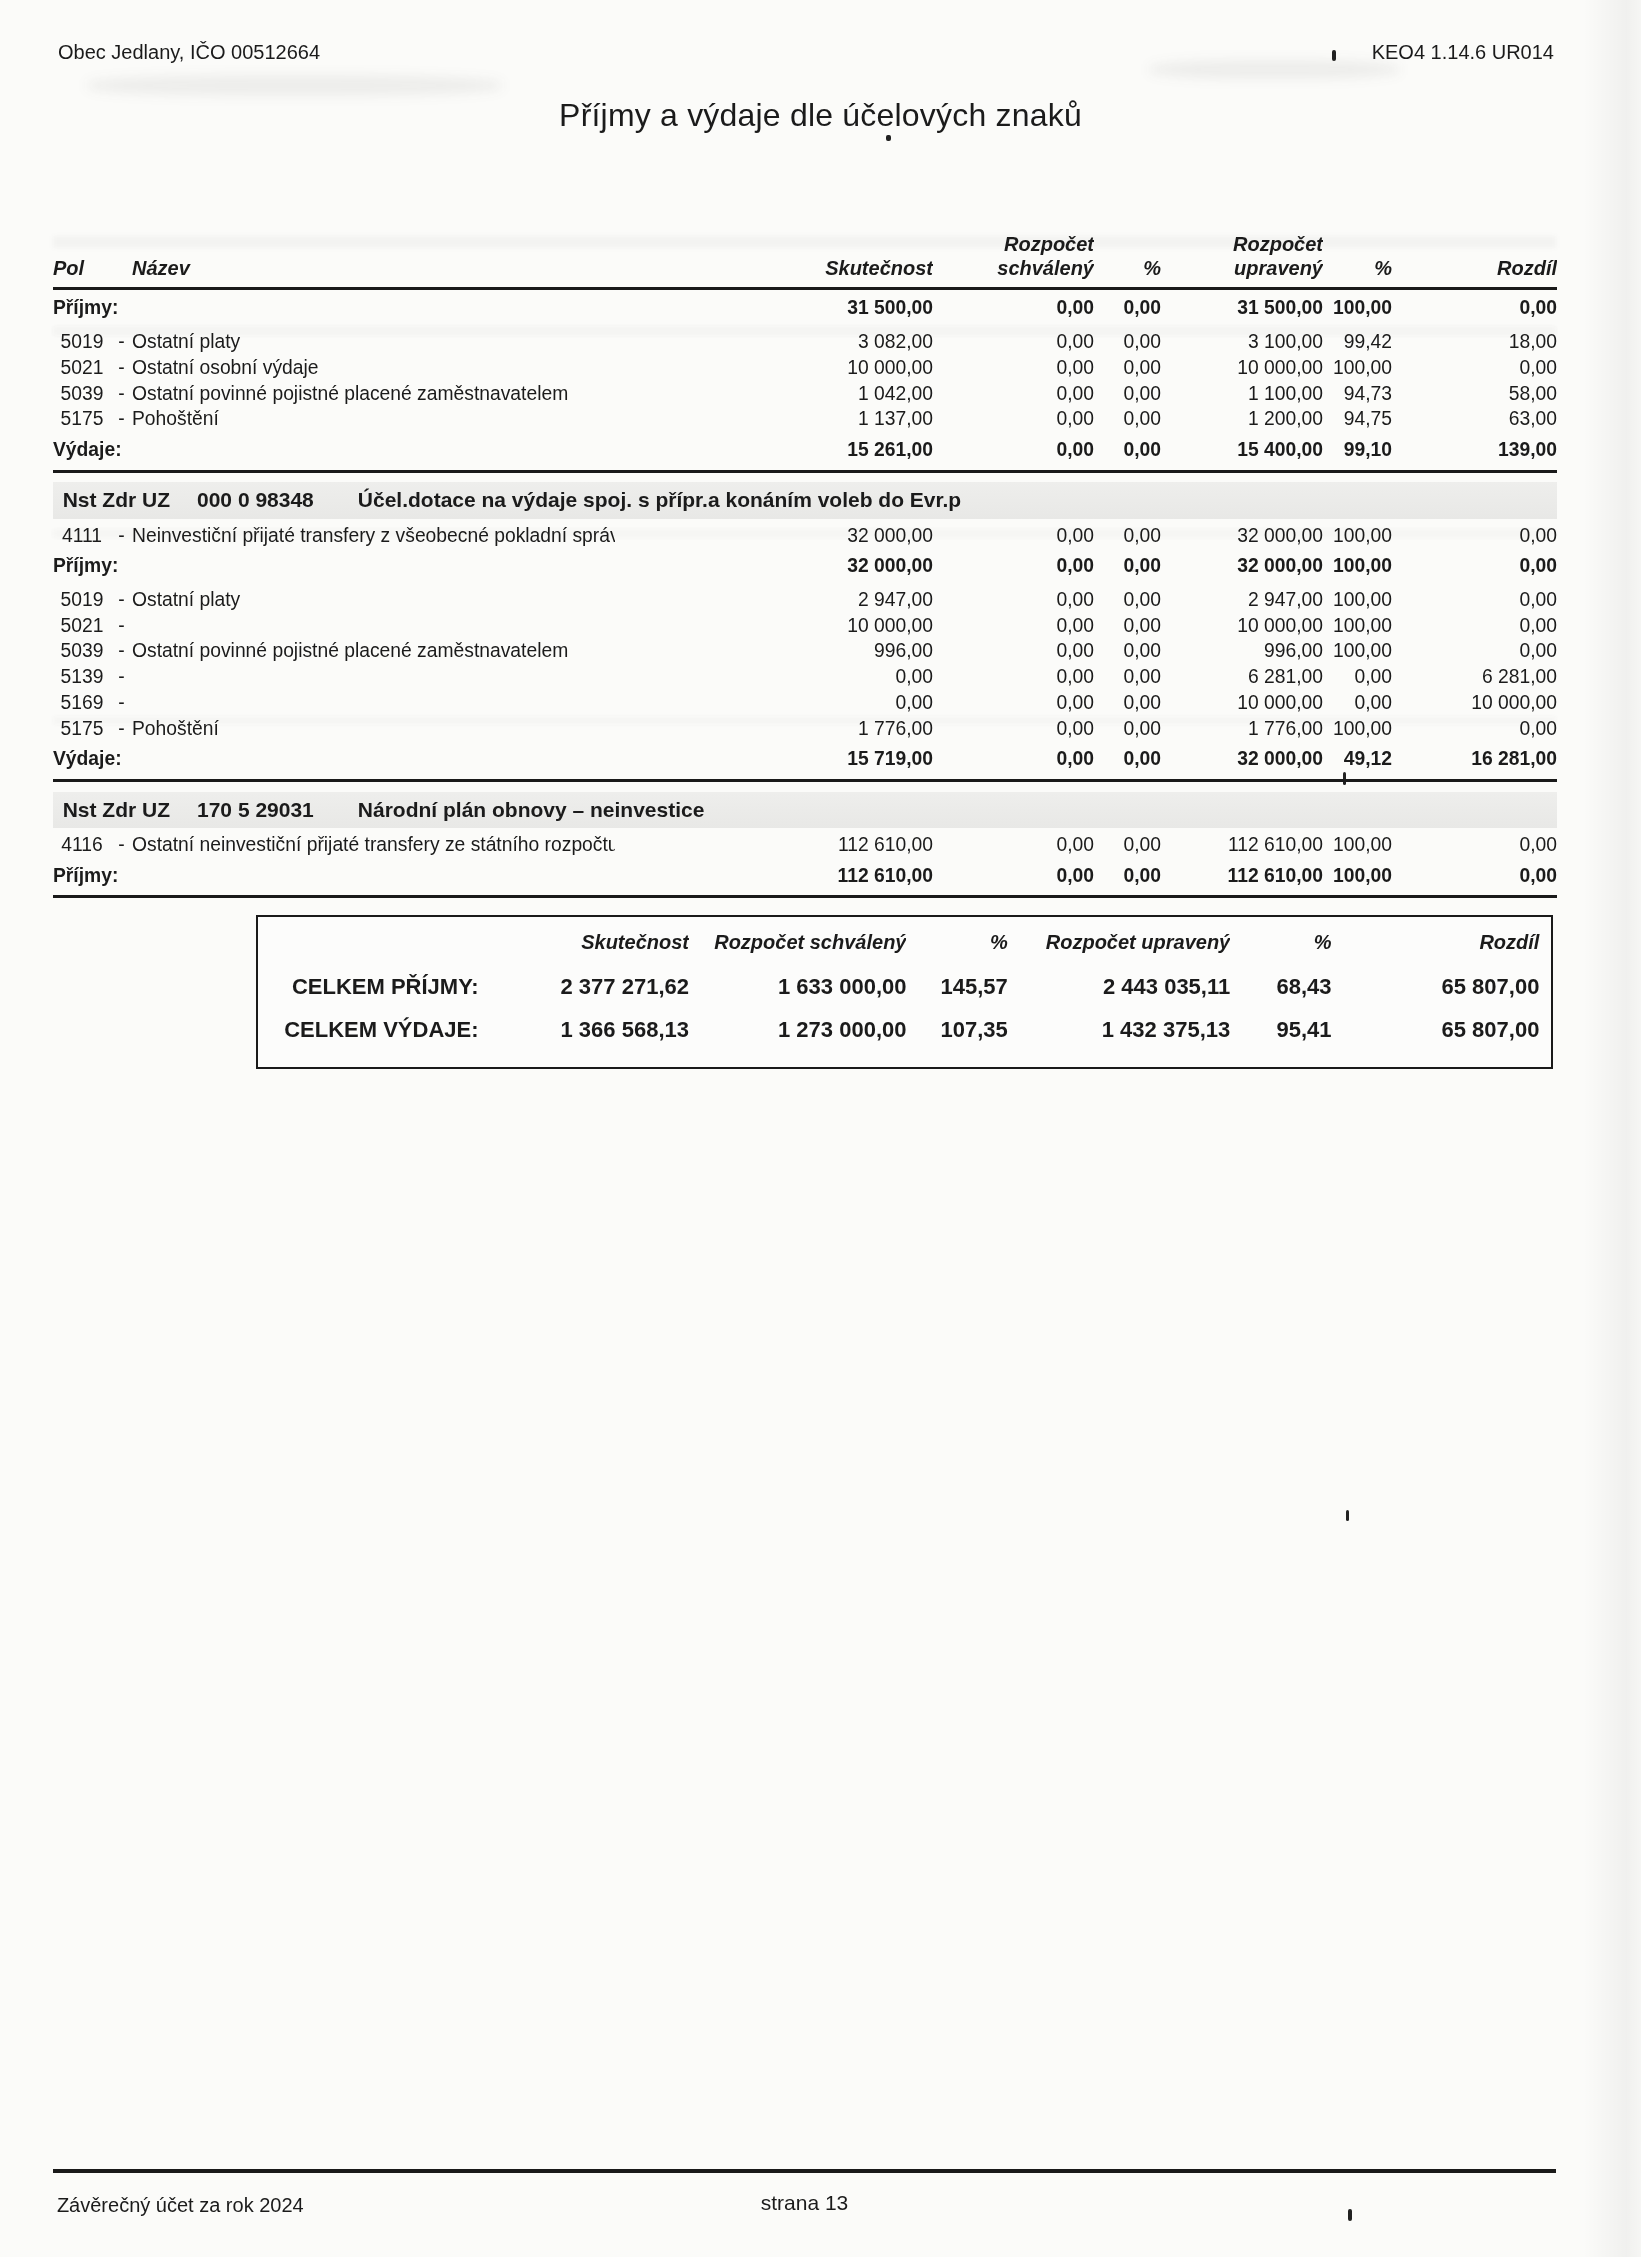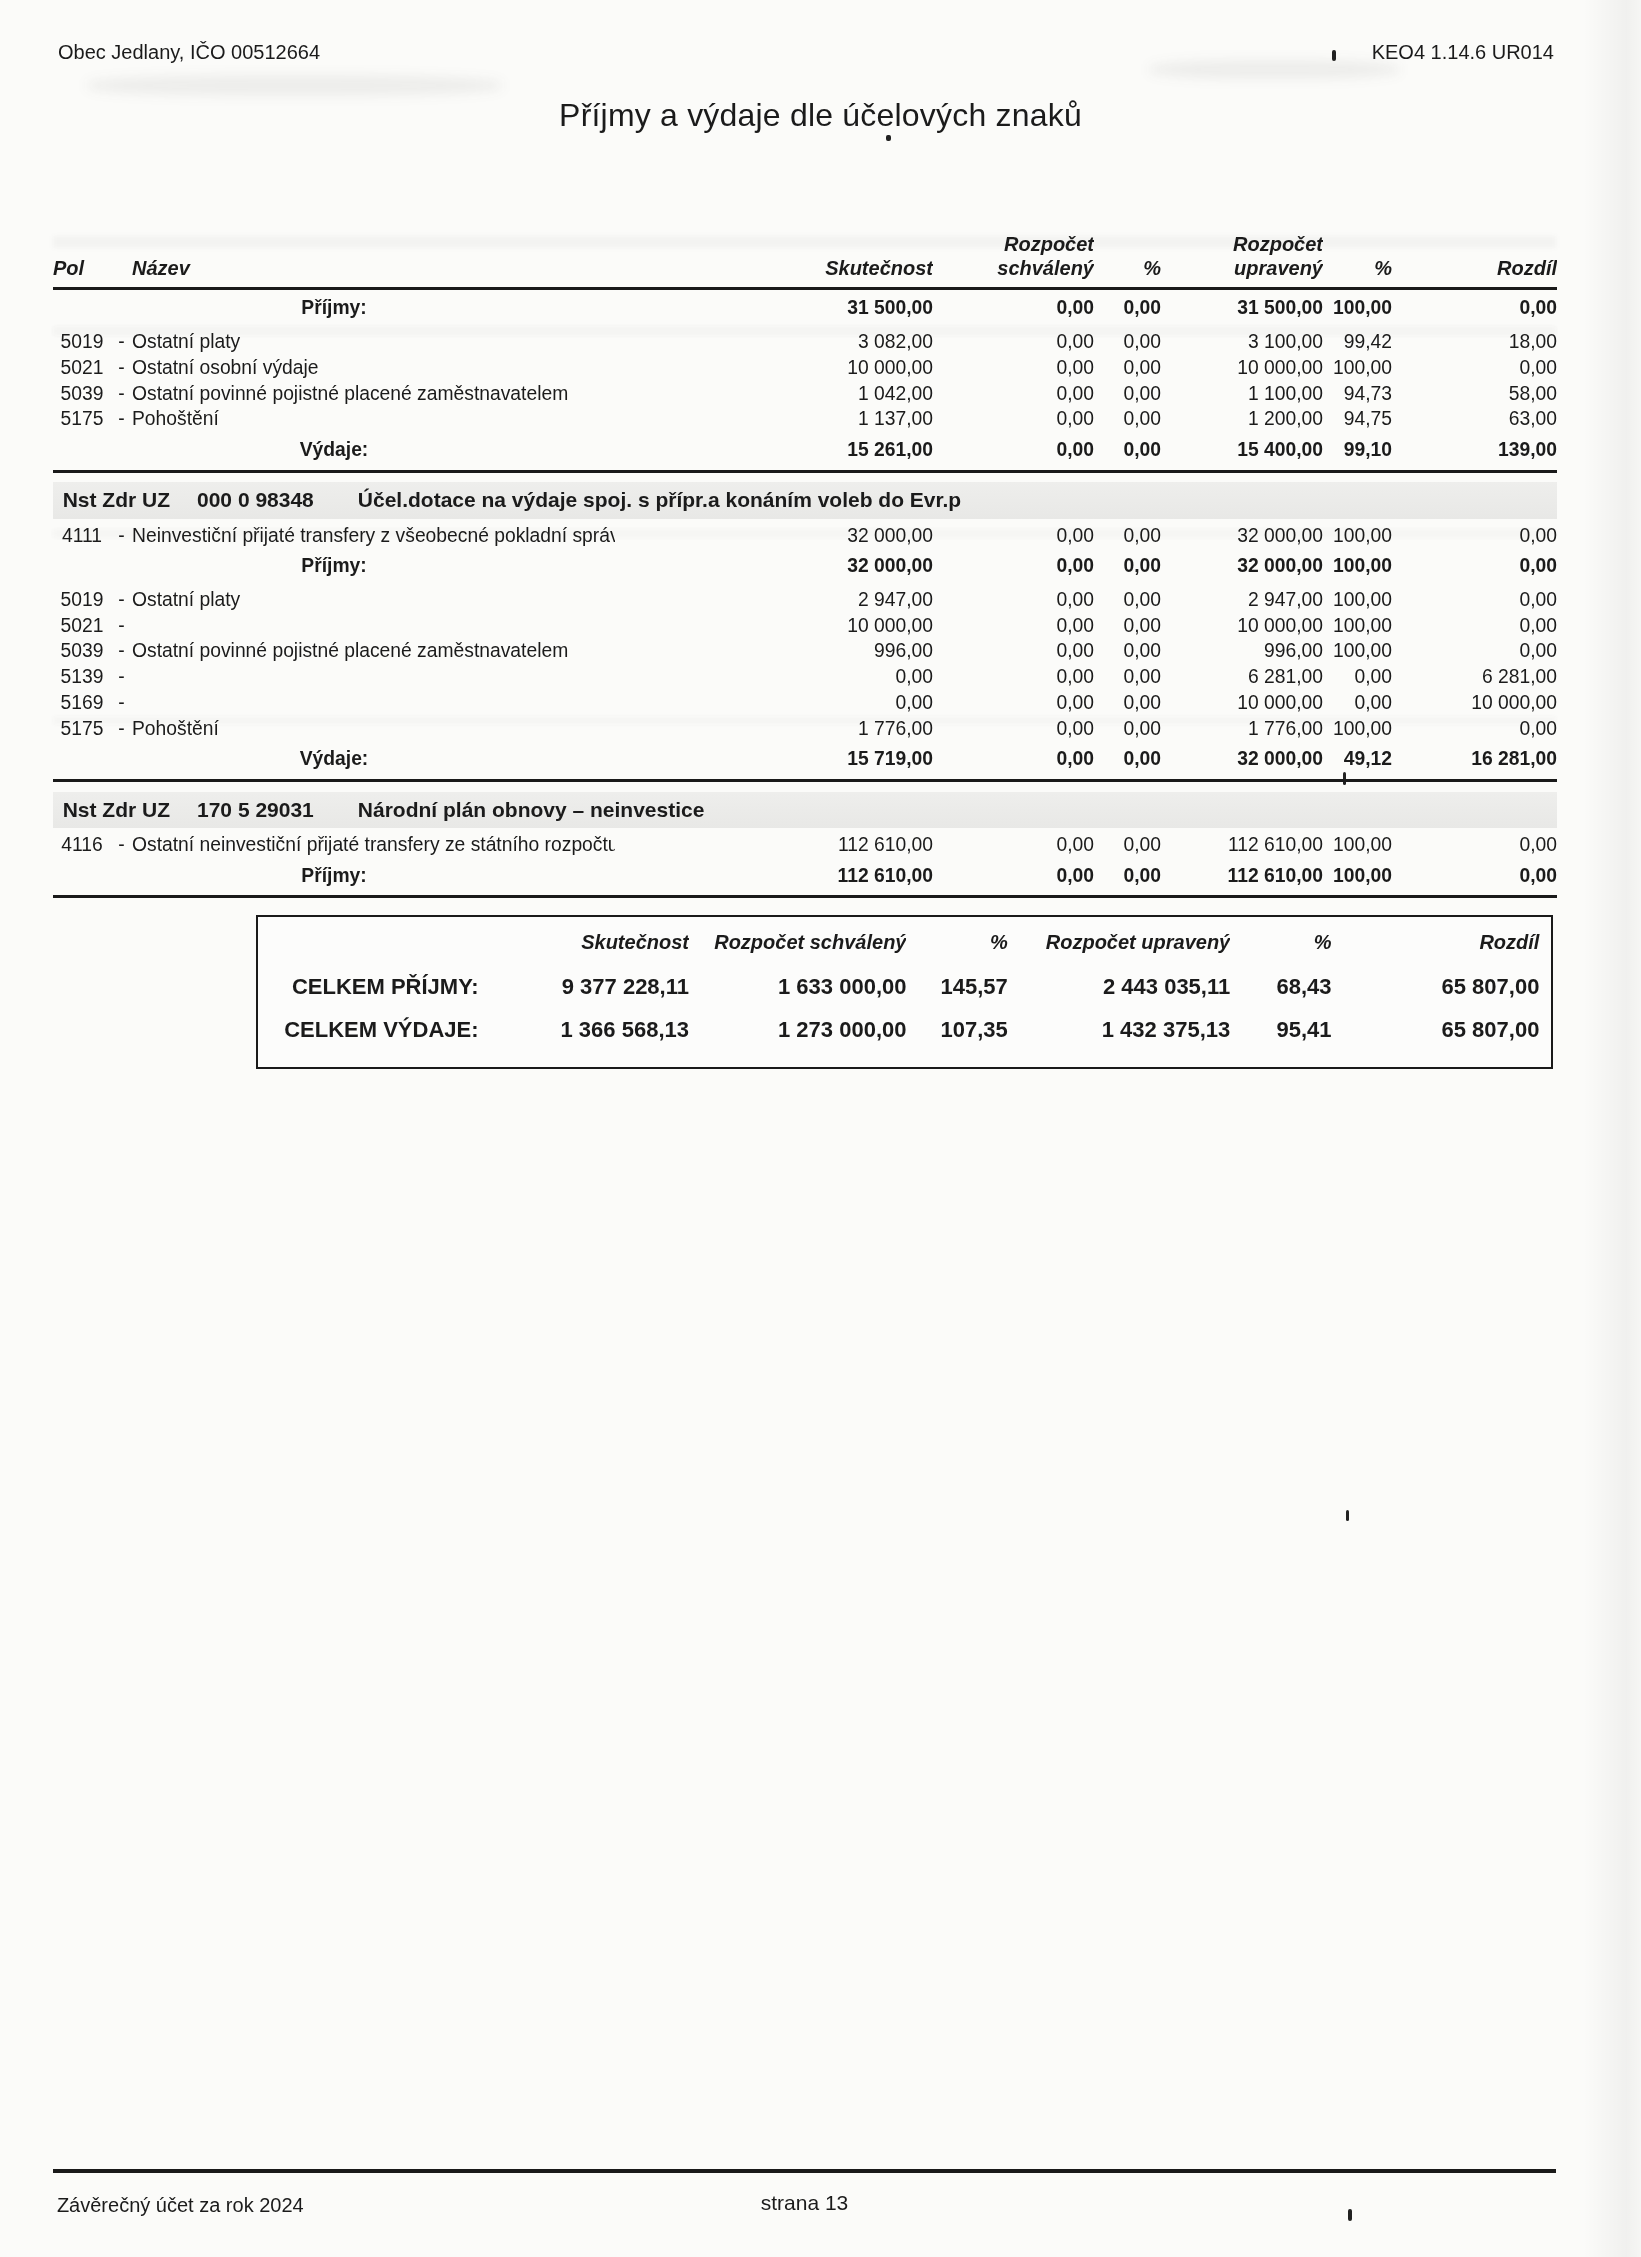--- a/index.html
+++ b/index.html
@@ -34,21 +34,21 @@
     text-align:right;vertical-align:bottom;padding:0 0 6.8px 0;border-bottom:3.9px solid #1a1a1a;}
   .head-row th.h-left{text-align:left;}
   .head-row .h1,.head-row .h2{text-align:inherit;}
 
   .detail-row td{font-size:19.3px;line-height:21px;padding:2.9px 0 1.9px;}
   .c-pol{text-align:center;padding-left:7.7px;}
   .c-dash{text-align:center;}
   .c-name{text-align:left;}
   .c-num{text-align:right;}
   .total-row td{font-size:19.3px;font-weight:700;padding:7.7px 0 8.7px;}
-  .c-total-label{text-align:center;padding-right:25px;}
+  .c-total-label{text-align:left;padding-right:25px;}
 
   .rule-cell{border-top:3.9px solid #1a1a1a;height:9.7px;padding:0;}
   .band-cell{padding:0 0 2.9px;}
   .band{background:linear-gradient(#eeeeec,#e8e8e6);padding:5.8px 9.7px 6.8px;
     font-weight:700;font-size:21px;}
   .band-prefix{margin-right:27px;}
   .band-code{margin-right:44px;}
 
   
   .summary-box{position:absolute;top:915px;left:256px;width:1297px;
@@ -350,21 +350,21 @@
             <td class="s-label"></td>
             <td class="s-col-head">Skutečnost</td>
             <td class="s-col-head">Rozpočet schválený</td>
             <td class="s-col-head">%</td>
             <td class="s-col-head">Rozpočet upravený</td>
             <td class="s-col-head">%</td>
             <td class="s-col-head">Rozdíl</td>
           </tr>
       <tr class="summary-row">
             <td class="s-label">CELKEM PŘÍJMY:</td>
-            <td class="s-num">9 377 228,11</td>
+            <td class="s-num">2 377 271,62</td>
             <td class="s-num">1 633 000,00</td>
             <td class="s-num">145,57</td>
             <td class="s-num">2 443 035,11</td>
             <td class="s-num">68,43</td>
             <td class="s-num">65 807,00</td>
           </tr>
           <tr class="summary-row">
             <td class="s-label">CELKEM VÝDAJE:</td>
             <td class="s-num">1 366 568,13</td>
             <td class="s-num">1 273 000,00</td>

